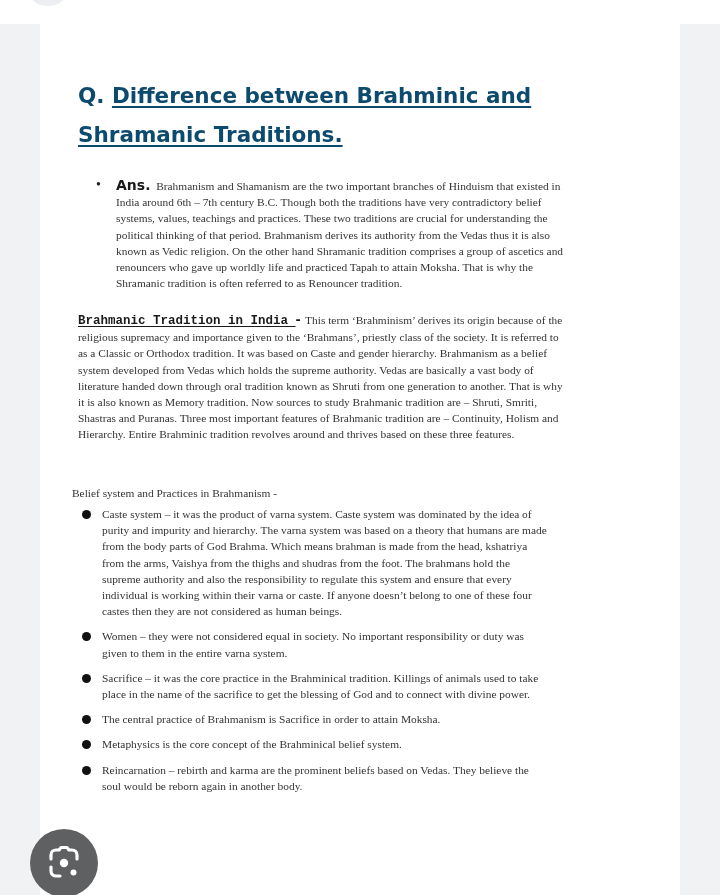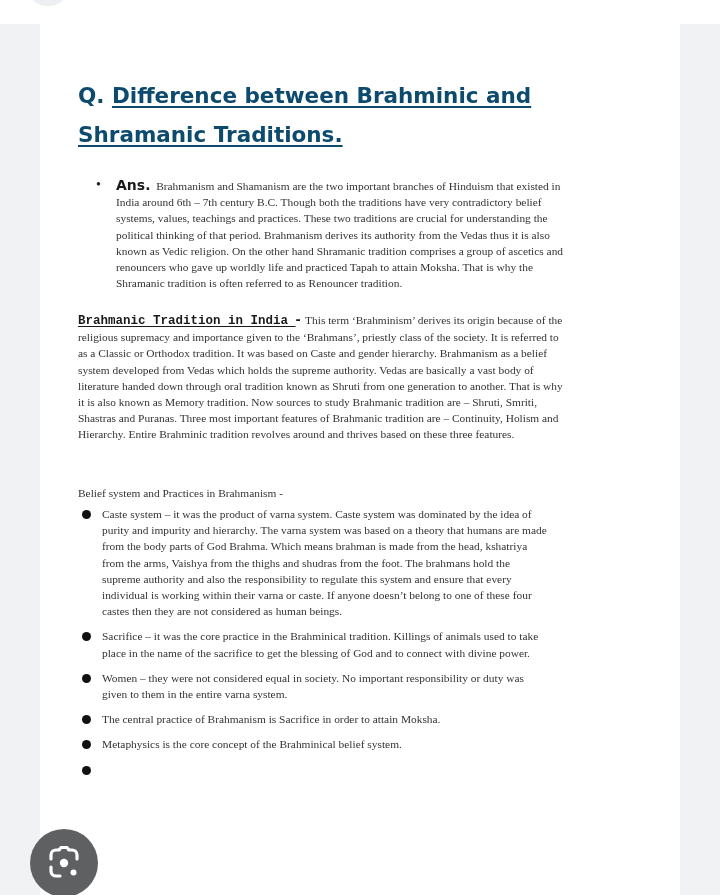--- a/index.html
+++ b/index.html
@@ -13,21 +13,21 @@
   .title { position:absolute; left:78px; top:76px; width:480px; font-family:"DejaVu Sans", sans-serif; font-weight:bold; font-size:21.5px; line-height:39px; color:#0c4a6e; }
   .title .u { text-decoration:underline; text-decoration-thickness:2px; text-underline-offset:3px; }
   .body-text { color:#333; font-size:11.4px; line-height:16.2px; }
   .ans { position:absolute; left:96px; top:177px; width:468px; }
   .ans .bullet { position:absolute; left:0; top:0; font-size:14px; color:#222; }
   .ans .txt { margin-left:20px; }
   .ans .lbl { font-family:"DejaVu Sans", sans-serif; font-weight:bold; font-size:14px; color:#1a1a1a; }
   .section { position:absolute; left:78px; top:312px; width:486px; }
   .section .heading { font-family:Liberation Mono, monospace; font-weight:bold; font-size:12.5px; color:#1a1a1a; text-decoration:underline; text-underline-offset:2px; }
   .section .dash { font-family:"DejaVu Sans", sans-serif; font-weight:bold; font-size:12.5px; color:#1a1a1a; }
-  .beliefs { position:absolute; left:78px; top:485px; width:486px; }
+  .beliefs { position:absolute; left:72px; top:485px; width:486px; }
   .blist { position:absolute; left:80px; top:506px; width:470px; list-style:none; margin:0; padding:0; }
   .blist li { position:relative; padding-left:22px; margin-bottom:9px; }
   .blist li .dot { position:absolute; left:2px; top:4px; width:9px; height:9px; border-radius:50%; background:#111; }
   .lens { position:absolute; left:30px; top:829px; width:68px; height:68px; border-radius:50%; background:#5f6061; }
   .lens svg { position:absolute; left:17px; top:17px; }
 </style>
 </head>
 <body>
 
 <div class="topbar">
@@ -52,25 +52,25 @@
 
 <div class="section body-text">
   <span class="heading">Brahmanic Tradition in India </span><span class="dash">- </span>
   <span>This term ‘Brahminism’ derives its origin because of the religious supremacy and importance given to the ‘Brahmans’, priestly class of the society. It is referred to as a Classic or Orthodox tradition. It was based on Caste and gender hierarchy. Brahmanism as a belief system developed from Vedas which holds the supreme authority. Vedas are basically a vast body of literature handed down through oral tradition known as Shruti from one generation to another. That is why it is also known as Memory tradition. Now sources to study Brahmanic tradition are – Shruti, Smriti, Shastras and Puranas. Three most important features of Brahmanic tradition are – Continuity, Holism and Hierarchy. Entire Brahminic tradition revolves around and thrives based on these three features.</span>
 </div>
 
 <div class="beliefs body-text">Belief system and Practices in Brahmanism -</div>
 
 <ul class="blist body-text">
   <li><span class="dot"></span><span>Caste system – it was the product of varna system.  Caste system was dominated by the idea of purity and impurity and hierarchy. The varna system was based on a theory that humans are made from the body parts of God Brahma. Which means brahman is made from the head, kshatriya from the arms, Vaishya from the thighs and shudras from the foot. The brahmans hold the supreme authority and also the responsibility to regulate this system and ensure that every individual is working within their varna or caste. If anyone doesn’t belong to one of these four castes then they are not considered as human beings.</span></li>
+  <li><span class="dot"></span><span>Women – they were not considered equal in society. No important responsibility or duty was given to them in the entire varna system.</span></li>
   <li><span class="dot"></span><span>Sacrifice – it was the core practice in the Brahminical tradition. Killings of animals used to take place in the name of the sacrifice to get the blessing of God and to connect with divine power.</span></li>
-  <li><span class="dot"></span><span>Women – they were not considered equal in society. No important responsibility or duty was given to them in the entire varna system.</span></li>
   <li><span class="dot"></span><span>The central practice of Brahmanism is Sacrifice in order to attain Moksha.</span></li>
   <li><span class="dot"></span><span>Metaphysics is the core concept of the Brahminical belief system.</span></li>
-  <li><span class="dot"></span></li>
+  <li><span class="dot"></span><span>Reincarnation – rebirth and karma are the prominent beliefs based on Vedas. They believe the soul would be reborn again in another body.</span></li>
 </ul>
 
 <div class="lens">
   <svg width="34" height="34" viewBox="0 0 34 34">
     <path d="M4 13 V9 A5 5 0 0 1 9 4 H12 M22 4 H25 A5 5 0 0 1 30 9 V13 M4 21 V25 A5 5 0 0 0 9 30 H13" fill="none" stroke="#ffffff" stroke-width="3.2" stroke-linecap="round"></path>
     <path d="M12 4 L14 1.5 H20 L22 4" fill="none" stroke="#ffffff" stroke-width="3" stroke-linejoin="round"></path>
     <circle cx="17" cy="17" r="4.2" fill="#ffffff"></circle>
     <circle cx="26.5" cy="26.5" r="3" fill="#ffffff"></circle>
   </svg>
 </div>

